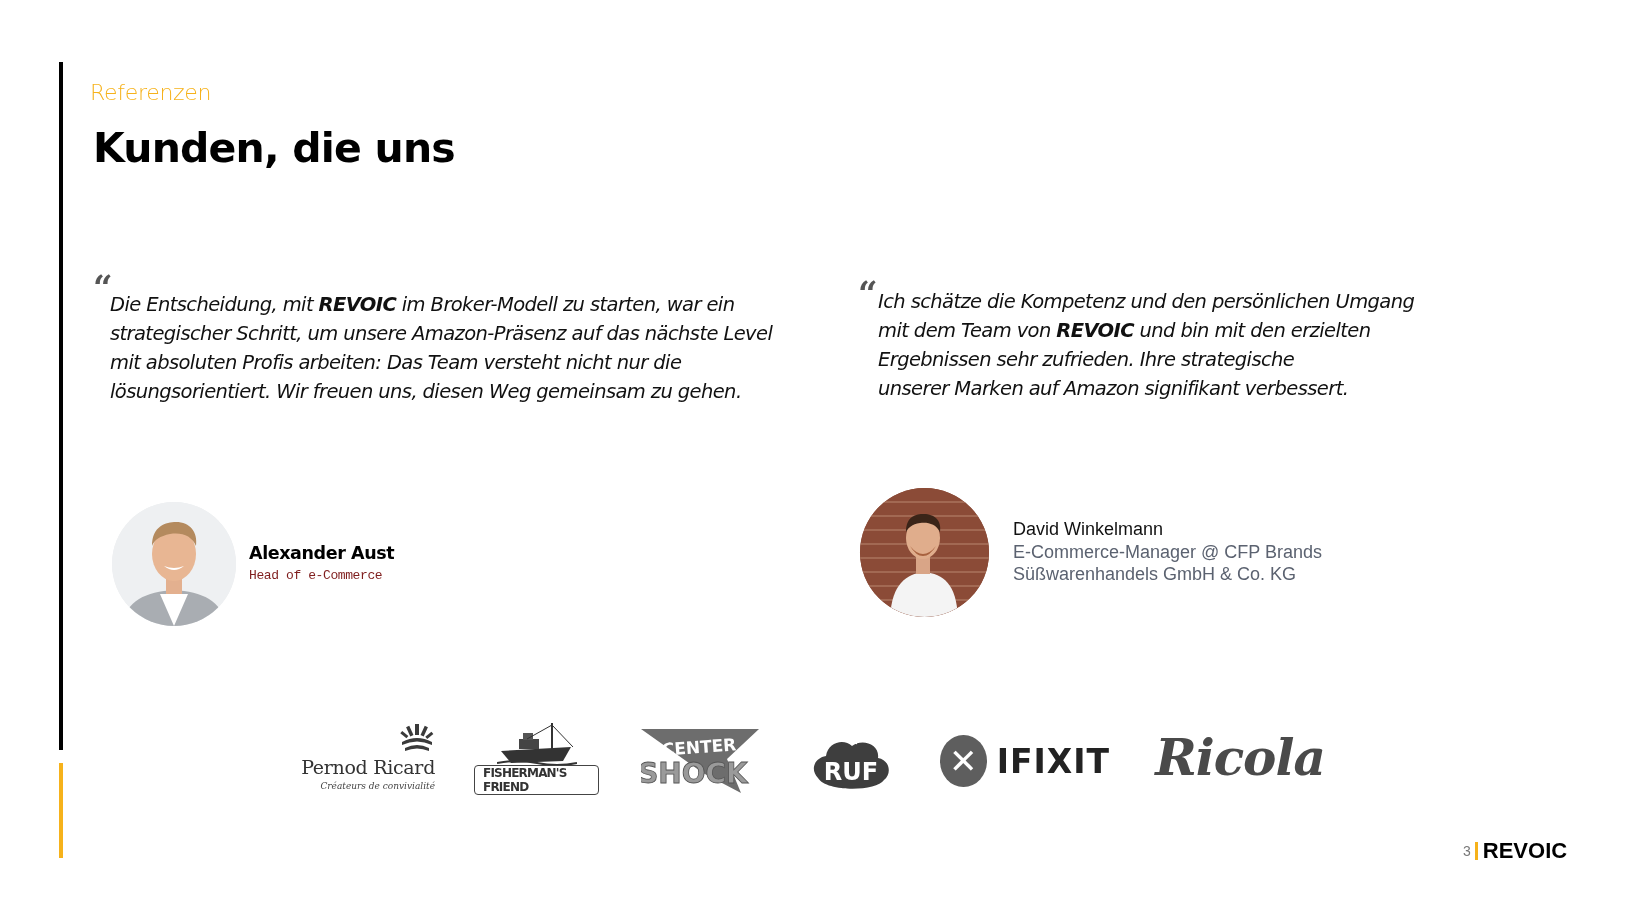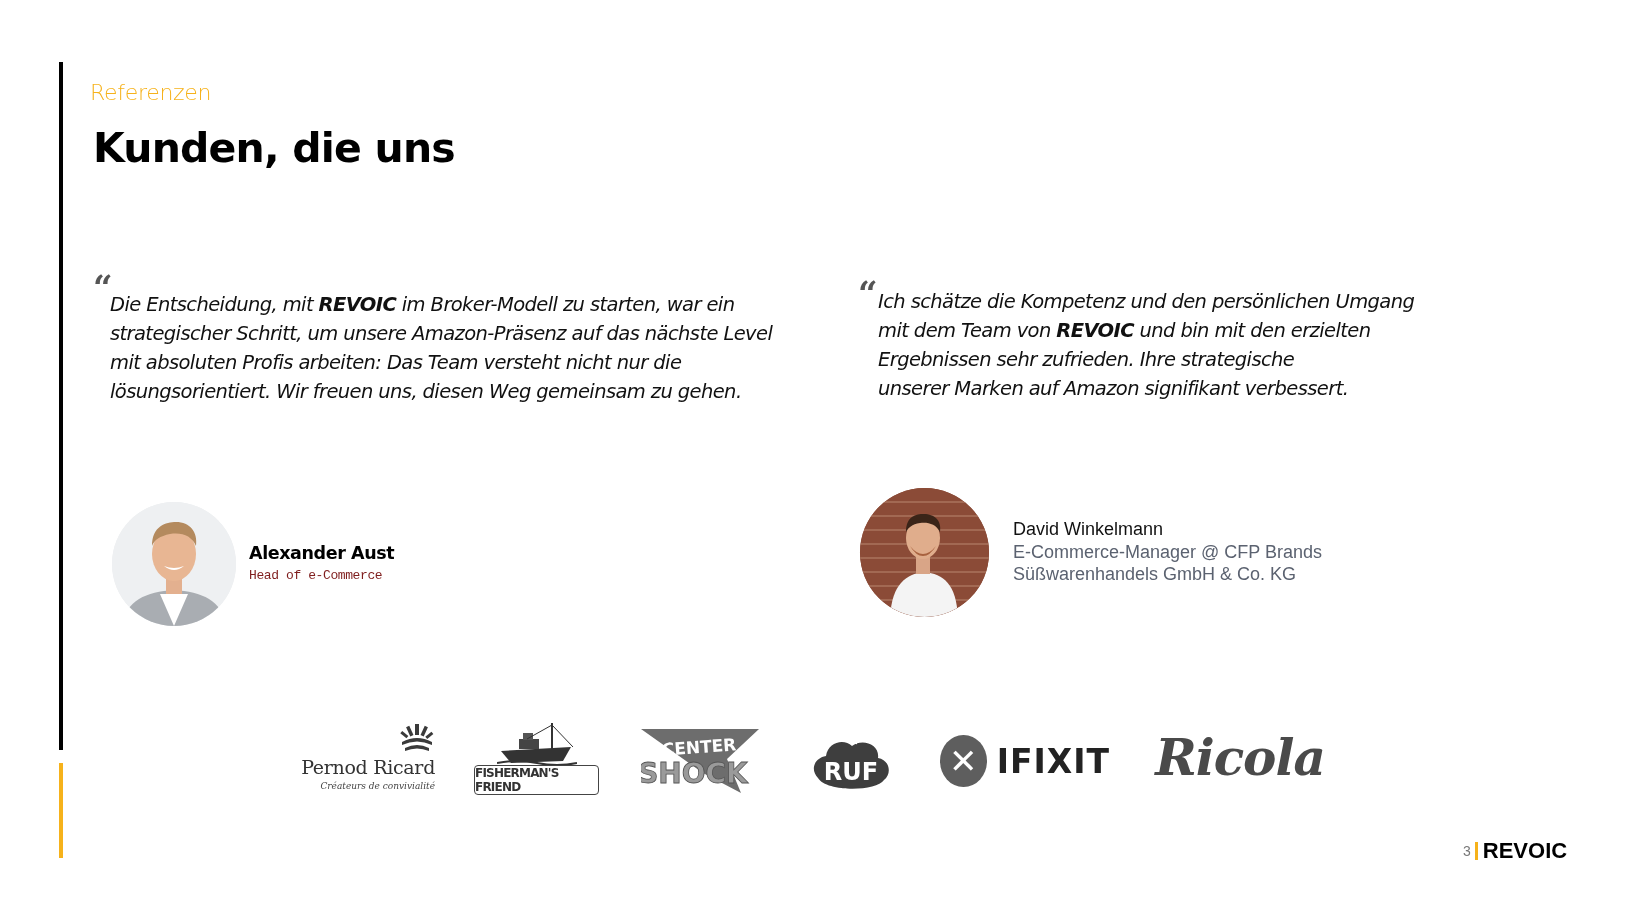--- a/index.html
+++ b/index.html
@@ -39,21 +39,21 @@
     .p2-role span { display: block; }
 
     .logos { position: absolute; left: 0; top: 0; }
     .logo { position: absolute; display: flex; align-items: center; justify-content: center; color: #3a3a3a; }
 
     .logo-pernod { left: 295px; top: 722px; width: 140px; height: 70px; flex-direction: column; align-items: flex-end; }
     .pernod-name { font-family: "DejaVu Serif", serif; font-size: 19px; color: #333; letter-spacing: -0.3px; margin-top: 2px; }
     .pernod-tag { font-family: "DejaVu Serif", serif; font-style: italic; font-size: 9px; color: #444; margin-top: 3px; }
 
     .logo-fisher { left: 473px; top: 717px; width: 127px; height: 78px; flex-direction: column; justify-content: flex-end; }
-    .fisher-box { border: 1.5px solid #444; border-radius: 4px; width: 125px; height: 30px; display: flex; align-items: center; justify-content: center; font-family: "DejaVu Sans", sans-serif; font-weight: 700; font-size: 12px; letter-spacing: -0.8px; color: #333; }
+    .fisher-box { border: 1.5px solid #444; border-radius: 4px; width: 125px; height: 30px; display: flex; align-items: center; justify-content: center; font-family: "DejaVu Sans", sans-serif; font-weight: 700; font-size: 12px; letter-spacing: -0.8px; color: #333; padding-left: 8px; }
 
     .logo-center { left: 641px; top: 727px; width: 118px; height: 67px; }
     .logo-ruf { left: 810px; top: 730px; width: 82px; height: 64px; }
     .logo-ifixit { left: 940px; top: 733px; width: 170px; height: 56px; }
     .ifixit-text { font-family: "DejaVu Sans", sans-serif; font-weight: 700; font-size: 33px; letter-spacing: 1px; color: #222; margin-left: 10px; }
     .ifixit-circle { width: 52px; height: 52px; border-radius: 50%; background: #5e5e5e; display: flex; align-items: center; justify-content: center; color: #fff; font-size: 34px; font-weight: 700; font-family: "DejaVu Sans", sans-serif; }
     .logo-ricola { left: 1145px; top: 727px; width: 190px; height: 60px; font-family: "DejaVu Serif", serif; font-style: italic; font-weight: 700; font-size: 50px; color: #4a4a4a; letter-spacing: -1px; }
 
     .footer { position: absolute; left: 1463px; top: 838px; display: flex; align-items: center; }
     .page-num { font-size: 14px; color: #777; font-family: "Liberation Sans", sans-serif; margin-right: 4px; }

